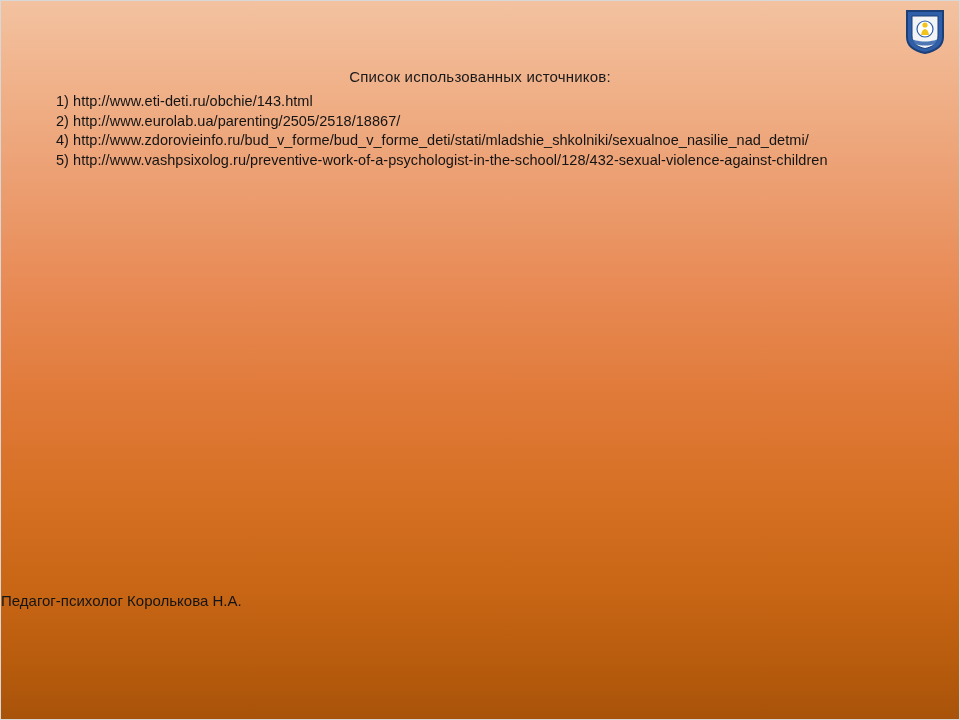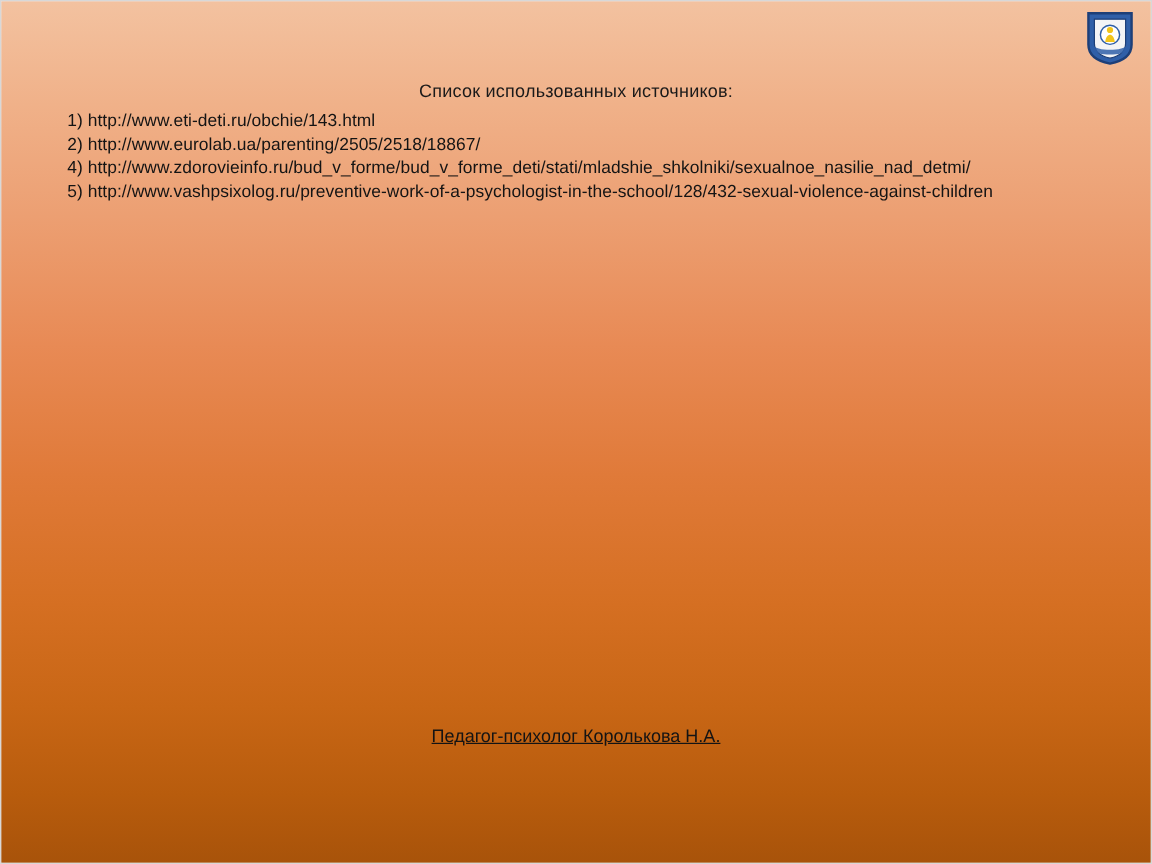--- a/index.html
+++ b/index.html
@@ -57,27 +57,26 @@
   }
   .source-line {
     font-size: 14.5px;
     line-height: 19.5px;
     color: #141414;
     white-space: nowrap;
     letter-spacing: 0.05px;
   }
   #footer {
     position: absolute;
-    top: 604px;
+    top: 591px;
     left: 0;
     width: 100%;
-    text-align: center;
+    text-align: left;
     font-size: 15px;
     color: #141414;
-    text-decoration: underline;
   }
 </style>
 </head>
 <body>
 
 <div id="slide">
 
   <div id="logo">
     <svg width="44" height="48" viewBox="0 0 44 48" xmlns="http://www.w3.org/2000/svg">
       <path d="M4 4 H40 V30 C40 40 32 44 22 46 C12 44 4 40 4 30 Z" fill="#2f5fa8" stroke="#1d3f78" stroke-width="2"></path>

